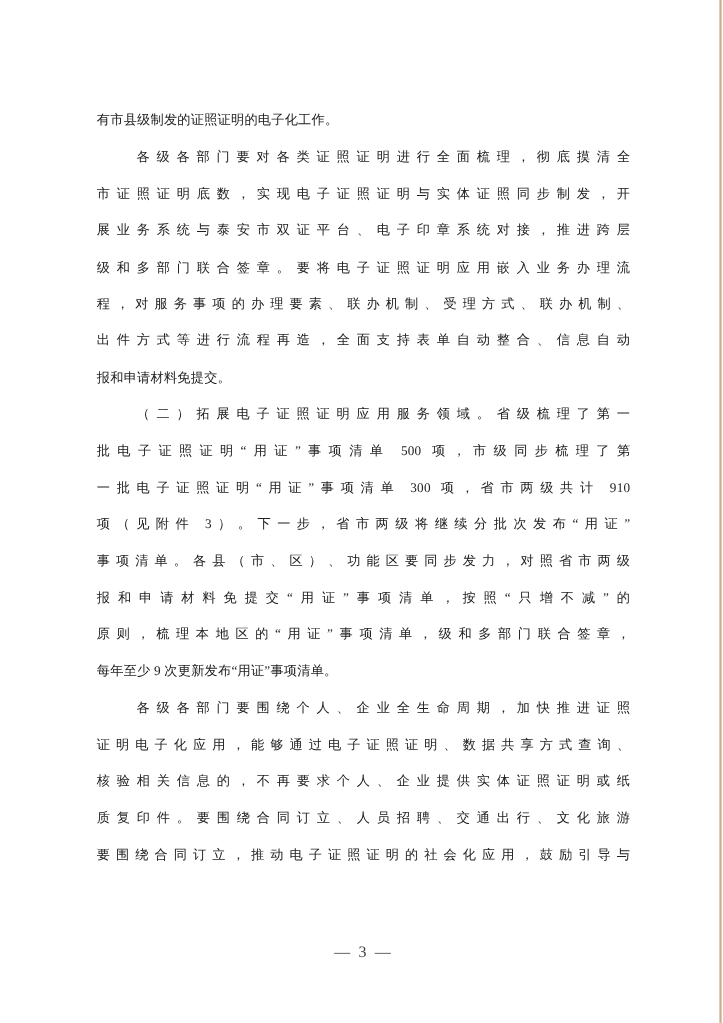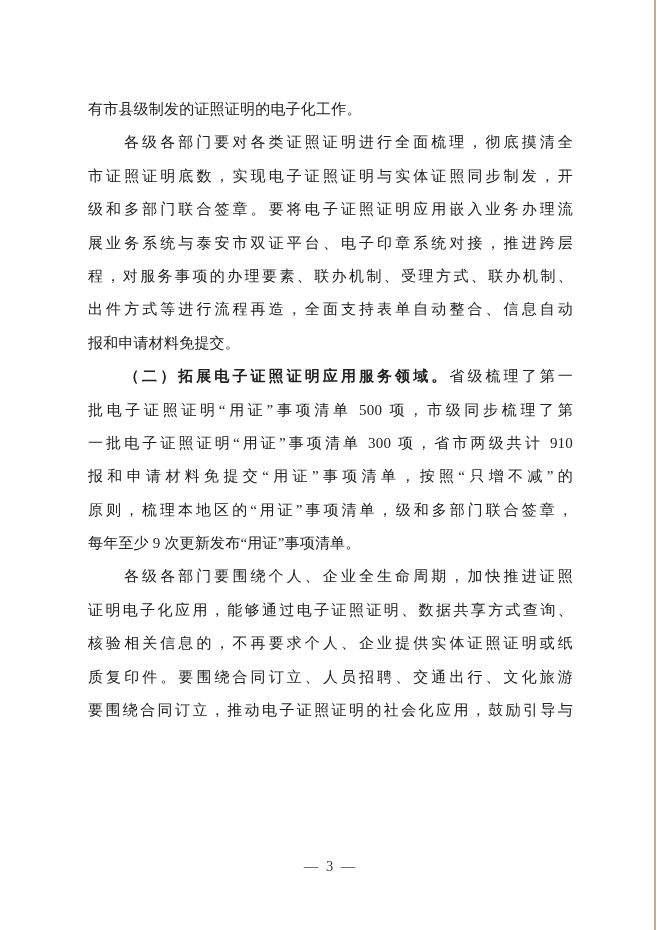--- a/index.html
+++ b/index.html
@@ -27,34 +27,34 @@
   }
   .content {
     position: absolute;
     left: 88px;
     top: 93px;
     width: 485px;
   }
   .line {
     height: 33.4px;
     line-height: 33.4px;
-    font-size: 15px;
+    font-size: 12px;
     text-align: left;
     white-space: normal;
     letter-spacing: 0.2px;
   }
   .line.fill {
     text-align: justify;
     text-align-last: justify;
   }
   .line.indent {
     text-indent: 36px;
   }
   .line .bold-head {
-    font-weight: bold;
+    font-weight: normal;
   }
   .footer {
     position: absolute;
     top: 858px;
     left: 88px;
     width: 485px;
     text-align: center;
     font-size: 14.5px;
     letter-spacing: 2px;
     color: #3c3c3c;
@@ -62,32 +62,34 @@
 </style>
 </head>
 <body>
 
 <div class="page">
   <div class="content">
 
     <div class="line">有市县级制发的证照证明的电子化工作。</div>
     <div class="line fill indent">各级各部门要对各类证照证明进行全面梳理，彻底摸清全</div>
     <div class="line fill">市证照证明底数，实现电子证照证明与实体证照同步制发，开</div>
+    <div class="line fill">展业务系统与泰安市双证平台、电子印章系统对接，推进跨层</div>
     <div class="line fill">级和多部门联合签章。要将电子证照证明应用嵌入业务办理流</div>
-    <div class="line fill">展业务系统与泰安市双证平台、电子印章系统对接，推进跨层</div>
     <div class="line fill">程，对服务事项的办理要素、联办机制、受理方式、联办机制、</div>
     <div class="line fill">出件方式等进行流程再造，全面支持表单自动整合、信息自动</div>
     <div class="line">报和申请材料免提交。</div>
 
     <div class="line fill indent">
       <span class="bold-head">（二）拓展电子证照证明应用服务领域。</span><span>省级梳理了第一</span>
     </div>
 
     <div class="line fill">批电子证照证明“用证”事项清单 500 项，市级同步梳理了第</div>
     <div class="line fill">一批电子证照证明“用证”事项清单 300 项，省市两级共计 910</div>
+    <div class="line fill">项（见附件 3）。下一步，省市两级将继续分批次发布“用证”</div>
+    <div class="line fill">事项清单。各县（市、区）、功能区要同步发力，对照省市两级</div>
     <div class="line fill">报和申请材料免提交“用证”事项清单，按照“只增不减”的</div>
     <div class="line fill">原则，梳理本地区的“用证”事项清单，级和多部门联合签章，</div>
     <div class="line">每年至少 9 次更新发布“用证”事项清单。</div>
 
     <div class="line fill indent">各级各部门要围绕个人、企业全生命周期，加快推进证照</div>
     <div class="line fill">证明电子化应用，能够通过电子证照证明、数据共享方式查询、</div>
     <div class="line fill">核验相关信息的，不再要求个人、企业提供实体证照证明或纸</div>
     <div class="line fill">质复印件。要围绕合同订立、人员招聘、交通出行、文化旅游</div>
     <div class="line fill">要围绕合同订立，推动电子证照证明的社会化应用，鼓励引导与</div>
 

